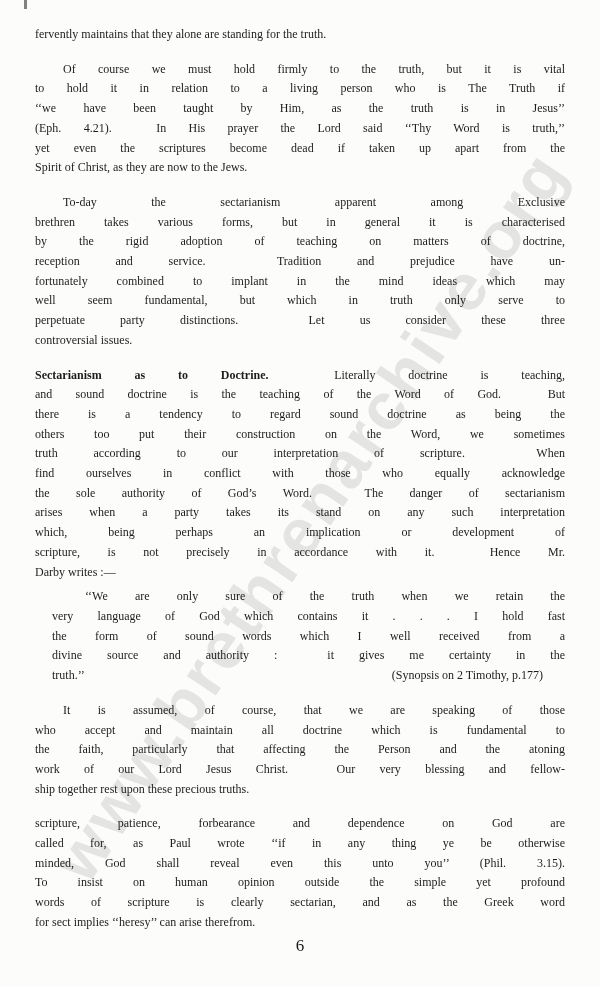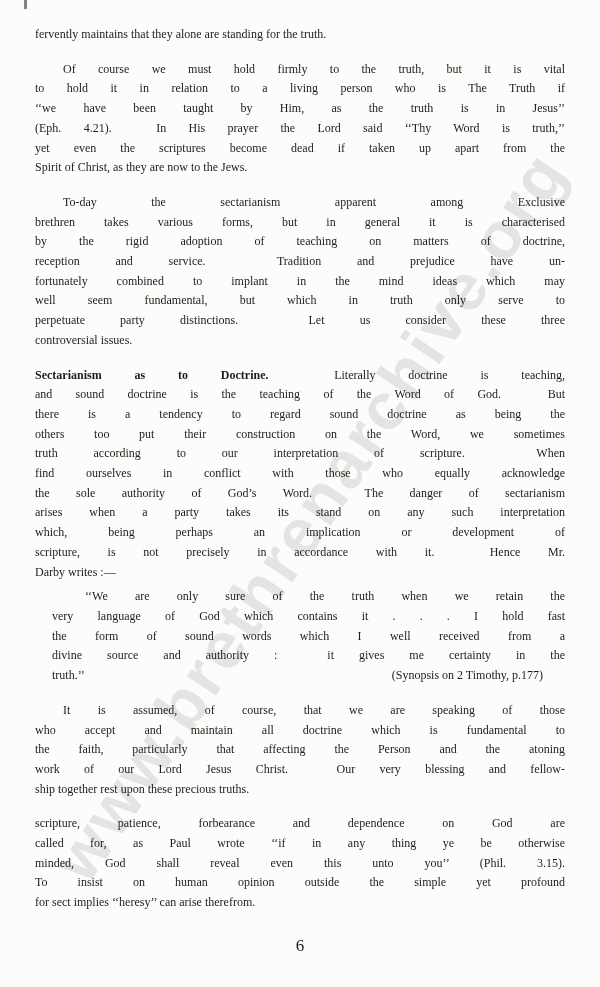--- a/index.html
+++ b/index.html
@@ -136,17 +136,18 @@
         <div class="line"><span>who accept and maintain all doctrine which is fundamental to</span></div>
         <div class="line"><span>the faith, particularly that affecting the Person and the atoning</span></div>
         <div class="line"><span>work of our Lord Jesus Christ.&nbsp; Our very blessing and fellow-</span></div>
         <div class="line end"><span>ship together rest upon these precious truths.</span></div>
       </div>
       <div class="block">
         <div class="line"><span>scripture, patience, forbearance and dependence on God are</span></div>
         <div class="line"><span>called for, as Paul wrote ‘‘if in any thing ye be otherwise</span></div>
         <div class="line"><span>minded, God shall reveal even this unto you’’ (Phil. 3.15).</span></div>
         <div class="line"><span>To insist on human opinion outside the simple yet profound</span></div>
+        <div class="line"><span>words of scripture is clearly sectarian, and as the Greek word</span></div>
         <div class="line end"><span>for sect implies ‘‘heresy’’ can arise therefrom.</span></div>
       </div>
     </div>
   <div class="page-number">6</div>
 </div>
 
 </body></html>

